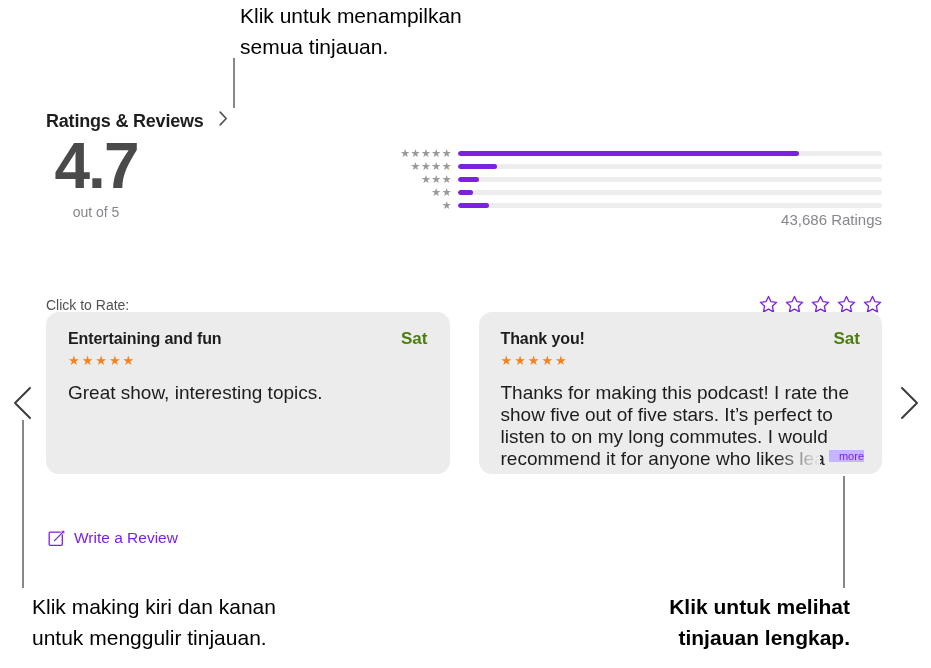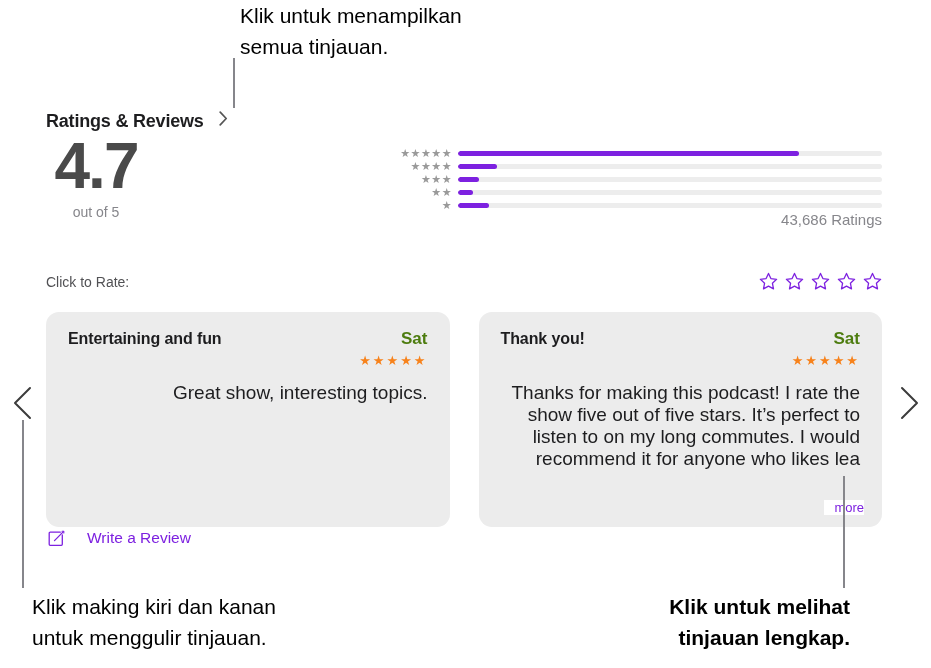--- a/index.html
+++ b/index.html
@@ -149,21 +149,21 @@
     right: 49px;
     top: 211px;
     font-size: 15px;
     color: #86868b;
   }
 
   
   .rate-row {
     position: absolute;
     left: 46px;
-    top: 272px;
+    top: 295px;
     right: 49px;
     display: flex;
     align-items: center;
     justify-content: space-between;
   }
   .rate-label {
     font-size: 14px;
     color: #515154;
   }
   .rate-stars {
@@ -177,27 +177,26 @@
     position: absolute;
     left: 46px;
     top: 312px;
     width: 836px;
     display: flex;
     gap: 29px;
   }
   .card {
     position: relative;
     width: 404px;
-    height: 215px;
+    height: 162px;
     background: #ececec;
     border-radius: 13px;
     padding: 17px 22px 13px 22px;
     box-sizing: border-box;
     overflow: hidden;
-    text-align: right;
   }
   .card-head {
     display: flex;
     align-items: baseline;
     justify-content: space-between;
   }
   .card-title {
     font-size: 16px;
     font-weight: bold;
     color: #1d1d1f;
@@ -219,42 +218,42 @@
   .card-body {
     margin-top: 14px;
     font-size: 19px;
     line-height: 22px;
     color: #1d1d1f;
   }
   .more-link {
     position: absolute;
     right: 18px;
     bottom: 12px;
-    font-size: 13px;
+    font-size: 11px;
     color: #7d21e0;
-    background: #ffffff;
+    background: #c4b5fd;
     padding-left: 10px;
   }
   .more-fade {
     position: absolute;
     right: 62px;
     bottom: 9px;
     width: 46px;
     height: 22px;
     background: linear-gradient(to right, rgba(236,236,236,0), #ececec);
   }
 
   
   .write-review {
     position: absolute;
     left: 48px;
     top: 529px;
     display: flex;
     align-items: center;
-    gap: 22px;
+    gap: 9px;
     color: #7d21e0;
     font-size: 15.5px;
   }
   .compose-icon { display: block; width: 17px; height: 17px; }
 
   
   .nav-arrow {
     position: absolute;
     top: 385px;
     width: 26px;

